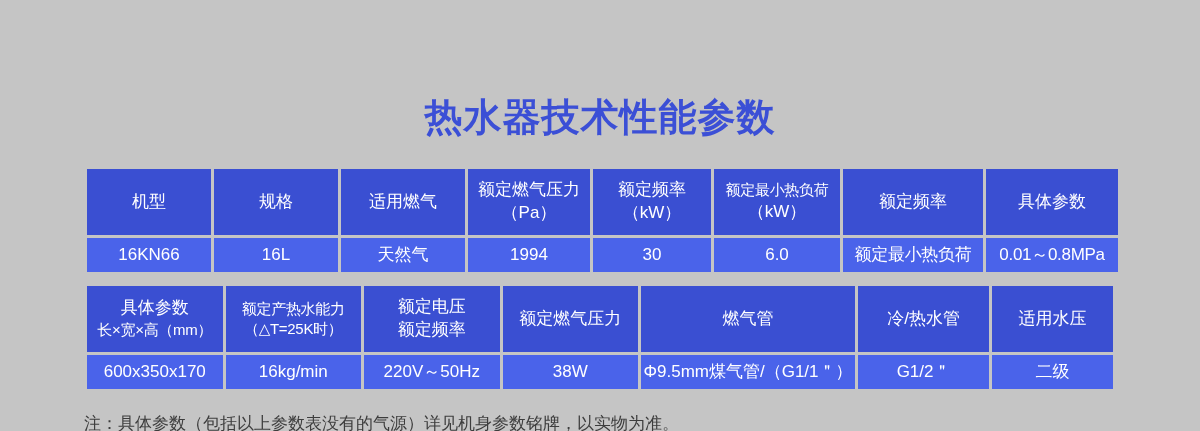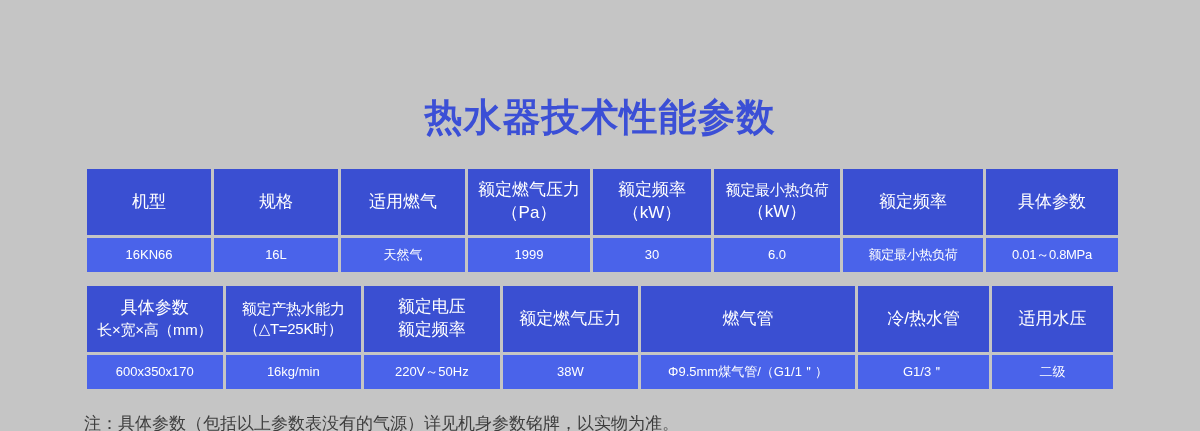--- a/index.html
+++ b/index.html
@@ -55,21 +55,21 @@
   }
   table.spec th {
     background: #3a4fd2;
     height: 66px;
     font-size: 17px;
     line-height: 1.35;
   }
   table.spec td {
     background: #4a63ea;
     height: 34px;
-    font-size: 13px;
+    font-size: 17px;
     line-height: 1.1;
   }
   th .l1, th .l2 {
     display: block;
   }
   .tight {
     font-size: 15px;
     letter-spacing: -0.3px;
   }
   .note {
@@ -136,21 +136,21 @@
             <span class="l1">具体参数</span>
             <span class="l2"></span>
           </th>
         </tr>
       </thead>
       <tbody>
         <tr>
           <td>16KN66</td>
           <td>16L</td>
           <td>天然气</td>
-          <td>1999</td>
+          <td>1994</td>
           <td>30</td>
           <td>6.0</td>
           <td class="tight">额定最小热负荷</td>
           <td class="tight">0.01～0.8MPa</td>
         </tr>
       </tbody>
     </table>
 
     <table class="spec">
       <colgroup>
@@ -194,21 +194,21 @@
           </th>
         </tr>
       </thead>
       <tbody>
         <tr>
           <td>600x350x170</td>
           <td>16kg/min</td>
           <td>220V～50Hz</td>
           <td>38W</td>
           <td>Φ9.5mm煤气管/（G1/1＂）</td>
-          <td>G1/3＂</td>
+          <td>G1/2＂</td>
           <td>二级</td>
         </tr>
       </tbody>
     </table>
 
   </div>
 
   <div class="note">注：具体参数（包括以上参数表没有的气源）详见机身参数铭牌，以实物为准。</div>
 
 </div>

